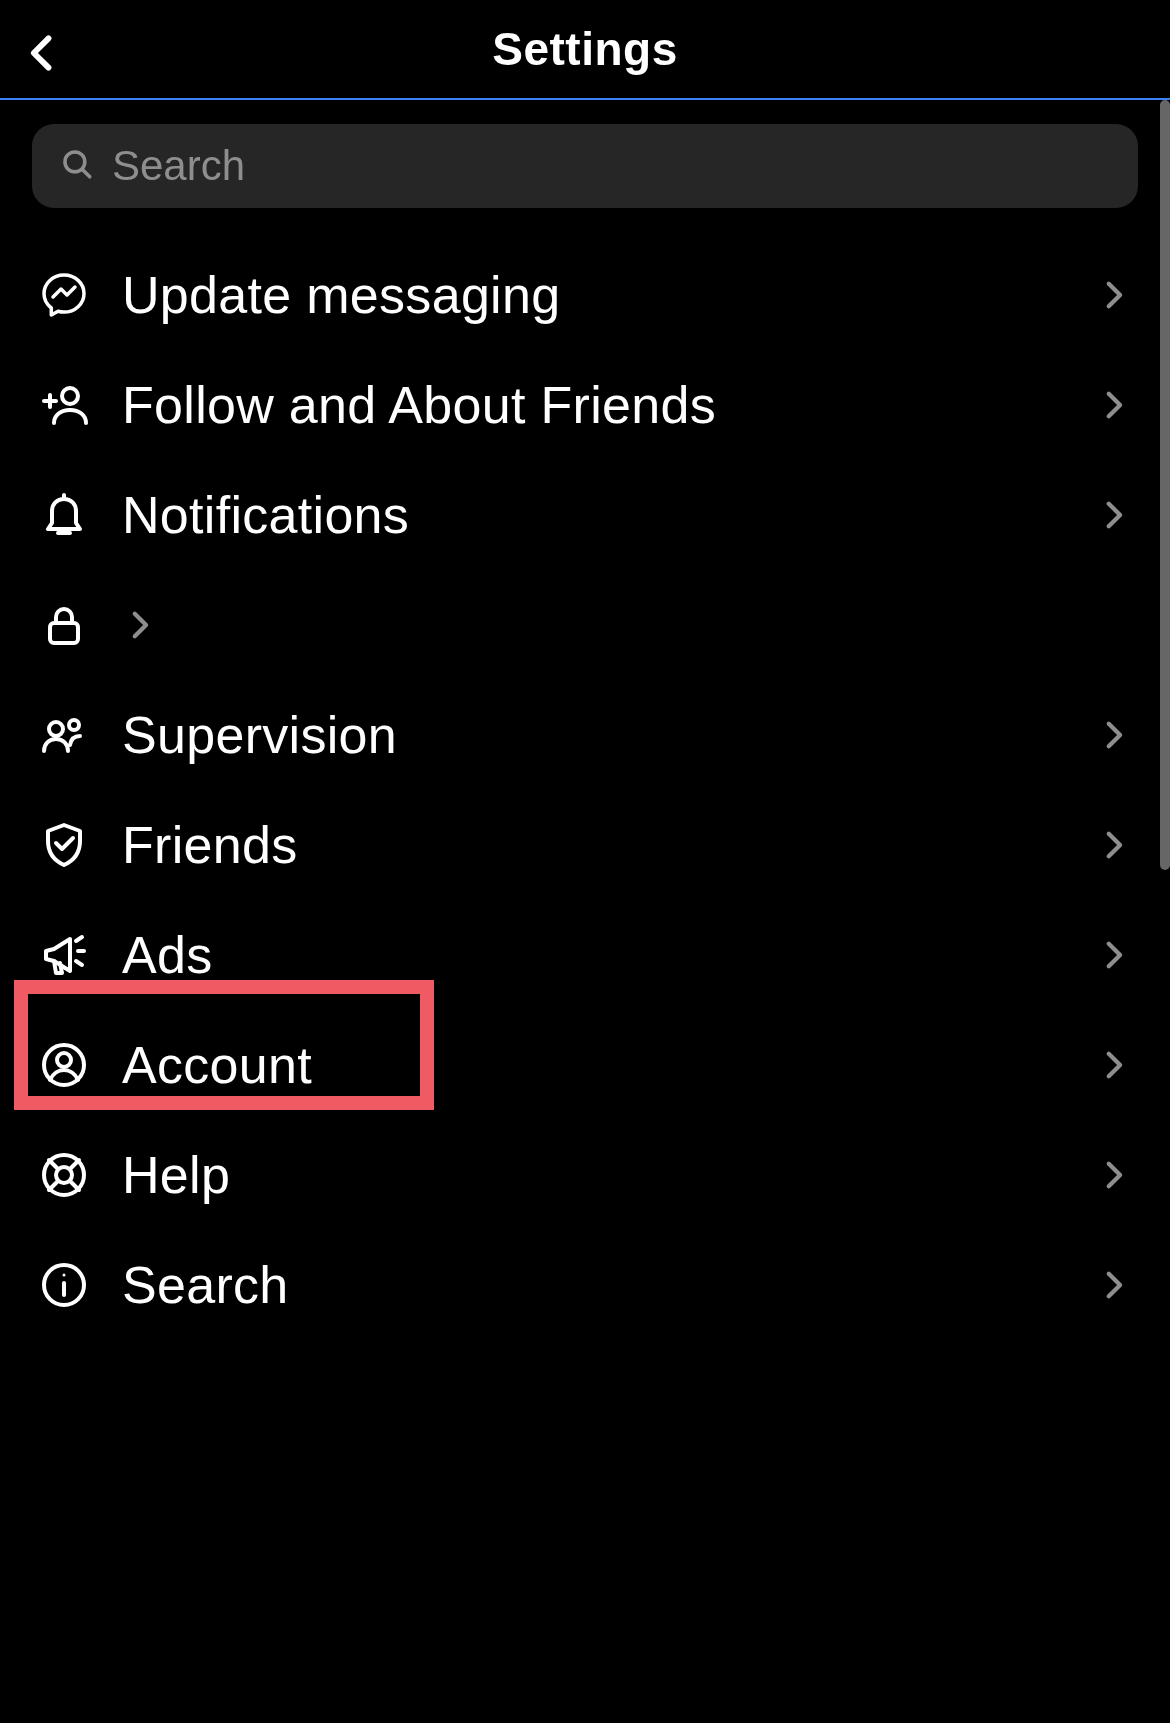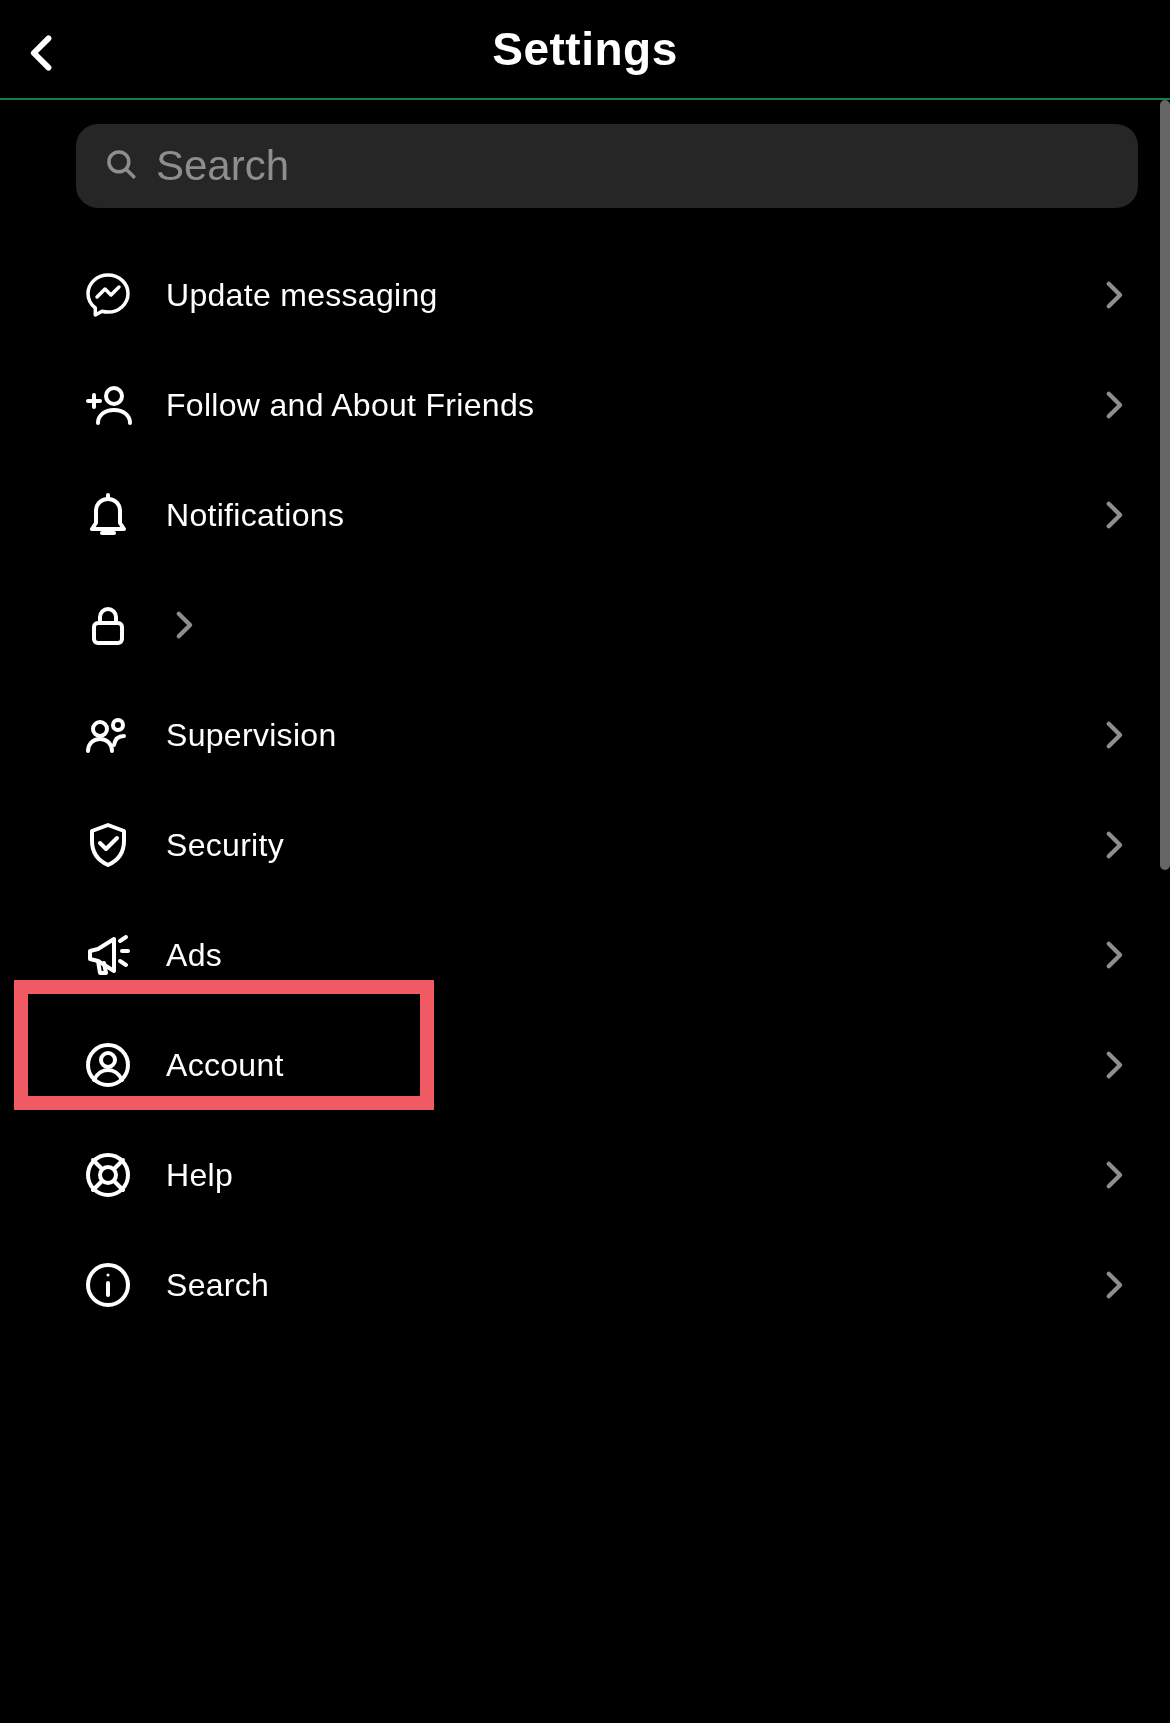--- a/index.html
+++ b/index.html
@@ -7,21 +7,21 @@
     width: 1170px;
     height: 1723px;
     background: #000;
     color: #fff;
     font-family: -apple-system, "Helvetica Neue", Arial, sans-serif;
     overflow: hidden;
   }
   .header {
     position: relative;
     height: 100px;
-    border-bottom: 2px solid #15803d;
+    border-bottom: 2px solid #3b82f6;
     display: flex;
     align-items: center;
     justify-content: center;
   }
   .back-btn {
     position: absolute;
     left: 18px;
     top: 28px;
     width: 50px;
     height: 50px;
@@ -40,21 +40,20 @@
     position: relative;
     height: calc(1723px - 100px);
     overflow-y: auto;
   }
   
   .content-wrap::-webkit-scrollbar { width: 10px; }
   .content-wrap::-webkit-scrollbar-track { background: #000; }
   .content-wrap::-webkit-scrollbar-thumb { background: #555; border-radius: 5px; }
   .content {
     padding: 24px 32px 80px 32px;
-    margin-left: 44px;
   }
   .search-box {
     background: #262626;
     border-radius: 22px;
     height: 84px;
     display: flex;
     align-items: center;
     padding: 0 28px;
     margin-bottom: 32px;
   }
@@ -80,21 +79,21 @@
     height: 52px;
     flex: 0 0 52px;
     margin-left: 6px;
     margin-right: 32px;
     display: flex;
     align-items: center;
     justify-content: center;
   }
   .row-icon svg { width: 48px; height: 48px; }
   .row-label {
-    font-size: 32px;
+    font-size: 52px;
     font-weight: 400;
     letter-spacing: 0.3px;
     flex: 1;
   }
   .row-chevron {
     width: 34px;
     height: 34px;
     flex: 0 0 34px;
     margin-right: 8px;
   }
@@ -219,21 +218,21 @@
       </span>
     </div>
 
     <div class="row">
       <span class="row-icon">
         <svg viewBox="0 0 48 48" fill="none" stroke="#fff" stroke-width="4" stroke-linecap="round" stroke-linejoin="round">
           <path d="M24 4l16 6v10c0 12-7 20-16 24C15 40 8 32 8 20V10l16-6Z"></path>
           <polyline points="16 22 22 28 33 17"></polyline>
         </svg>
       </span>
-      <span class="row-label">Security</span>
+      <span class="row-label">Friends</span>
       <span class="row-chevron">
         <svg viewBox="0 0 24 24" width="34" height="34" fill="none" stroke-width="3" stroke-linecap="round" stroke-linejoin="round">
             <polyline points="9 4 17 12 9 20"></polyline>
           </svg>
       </span>
     </div>
 
     <div class="row">
       <span class="row-icon">
         <svg viewBox="0 0 48 48" fill="none" stroke="#fff" stroke-width="4" stroke-linecap="round" stroke-linejoin="round">

